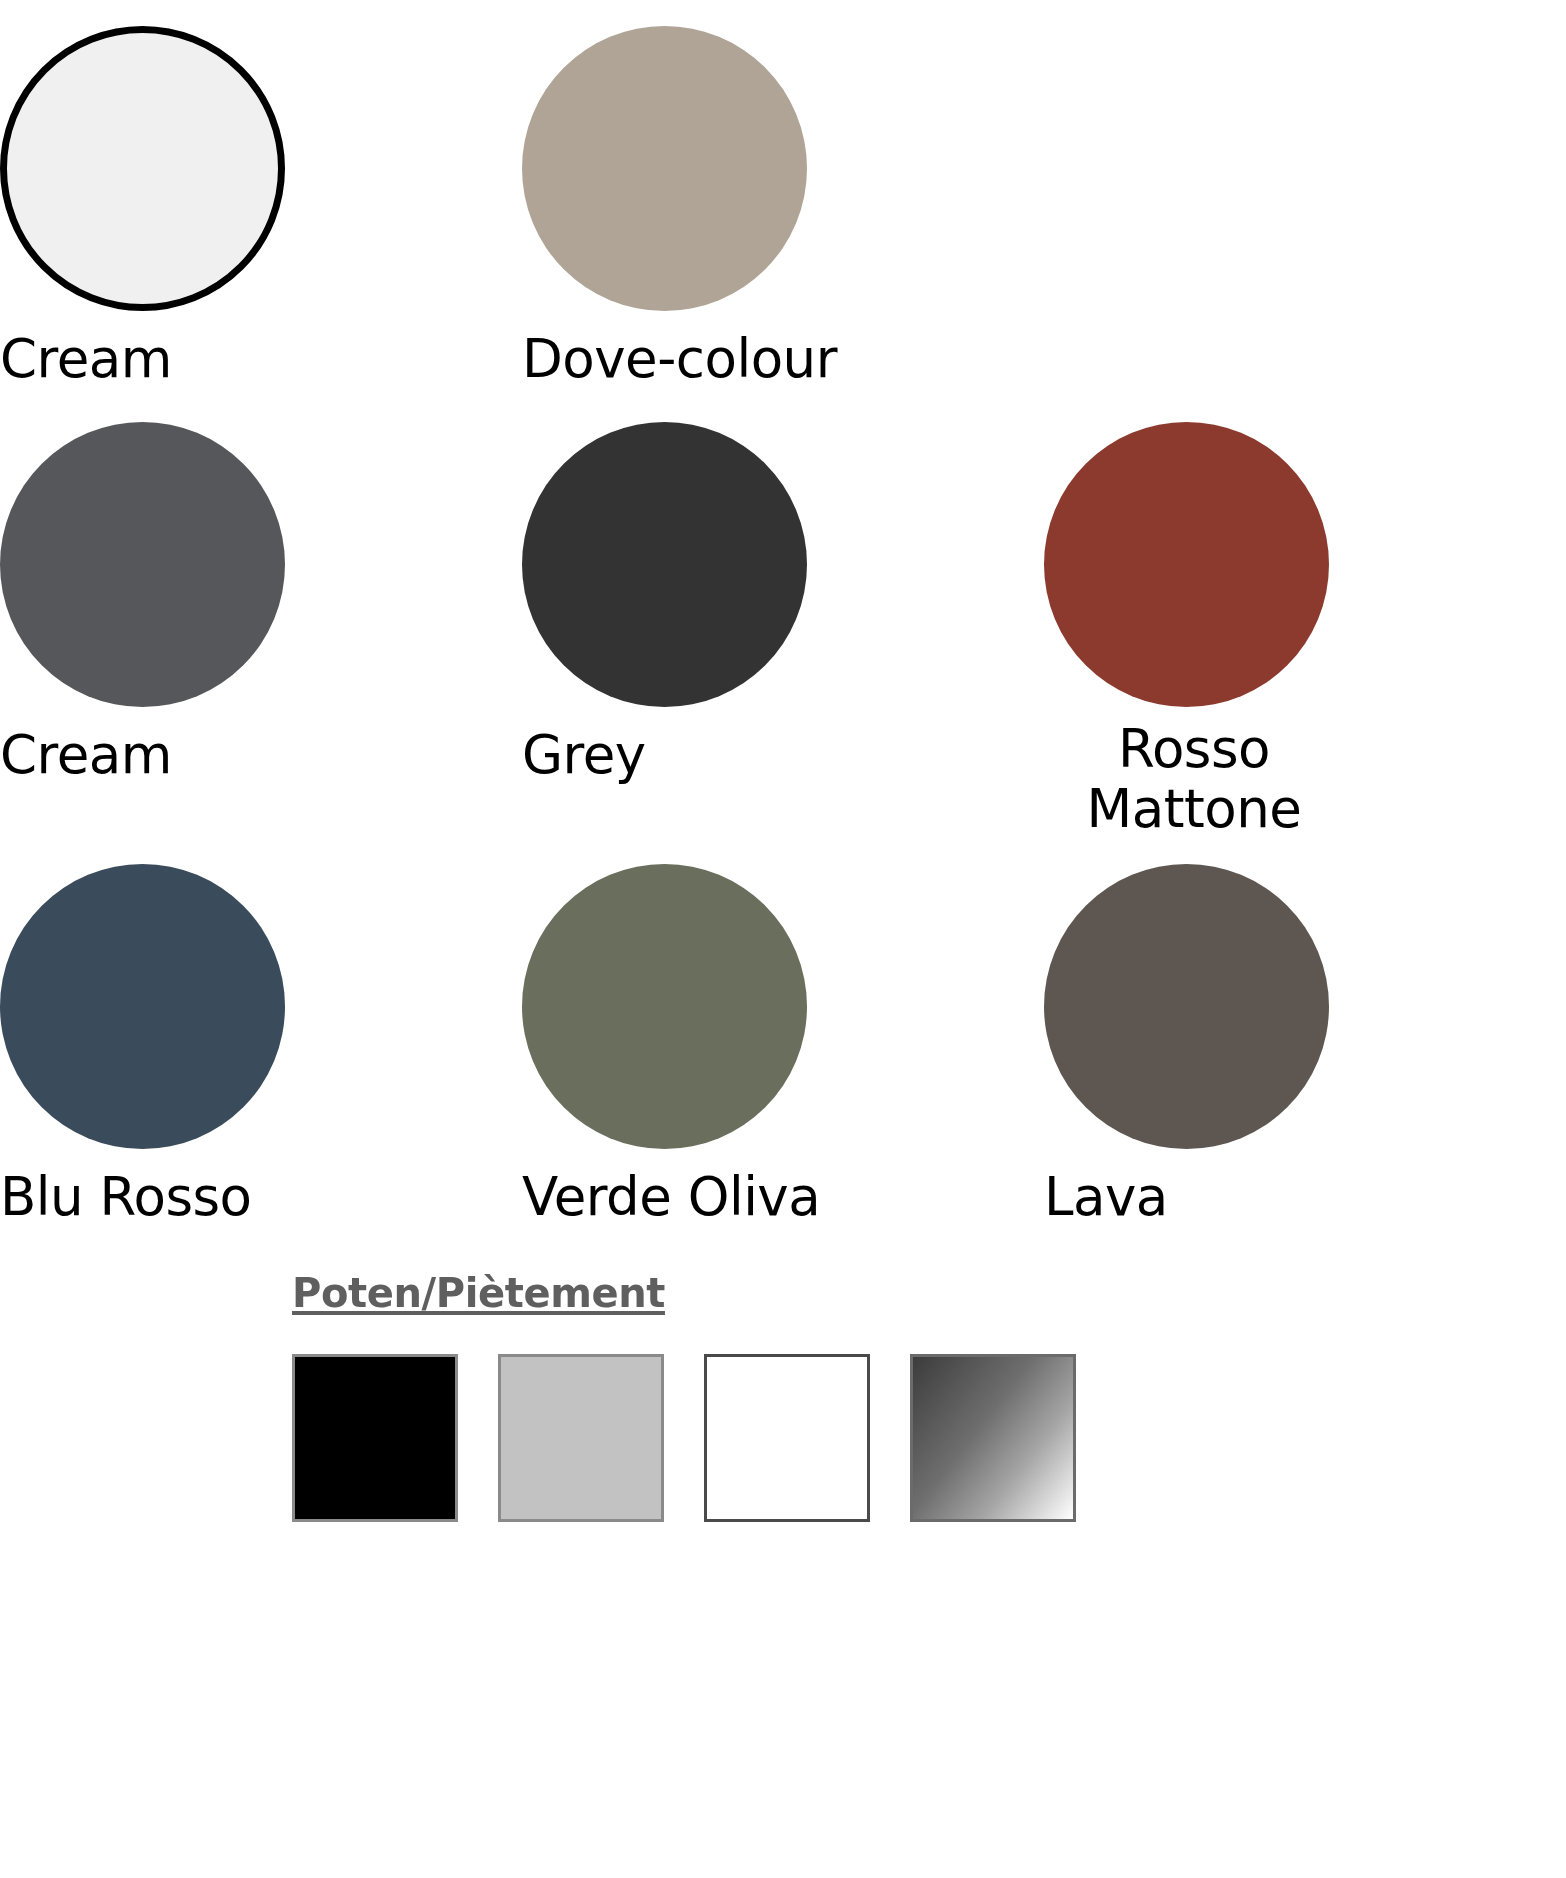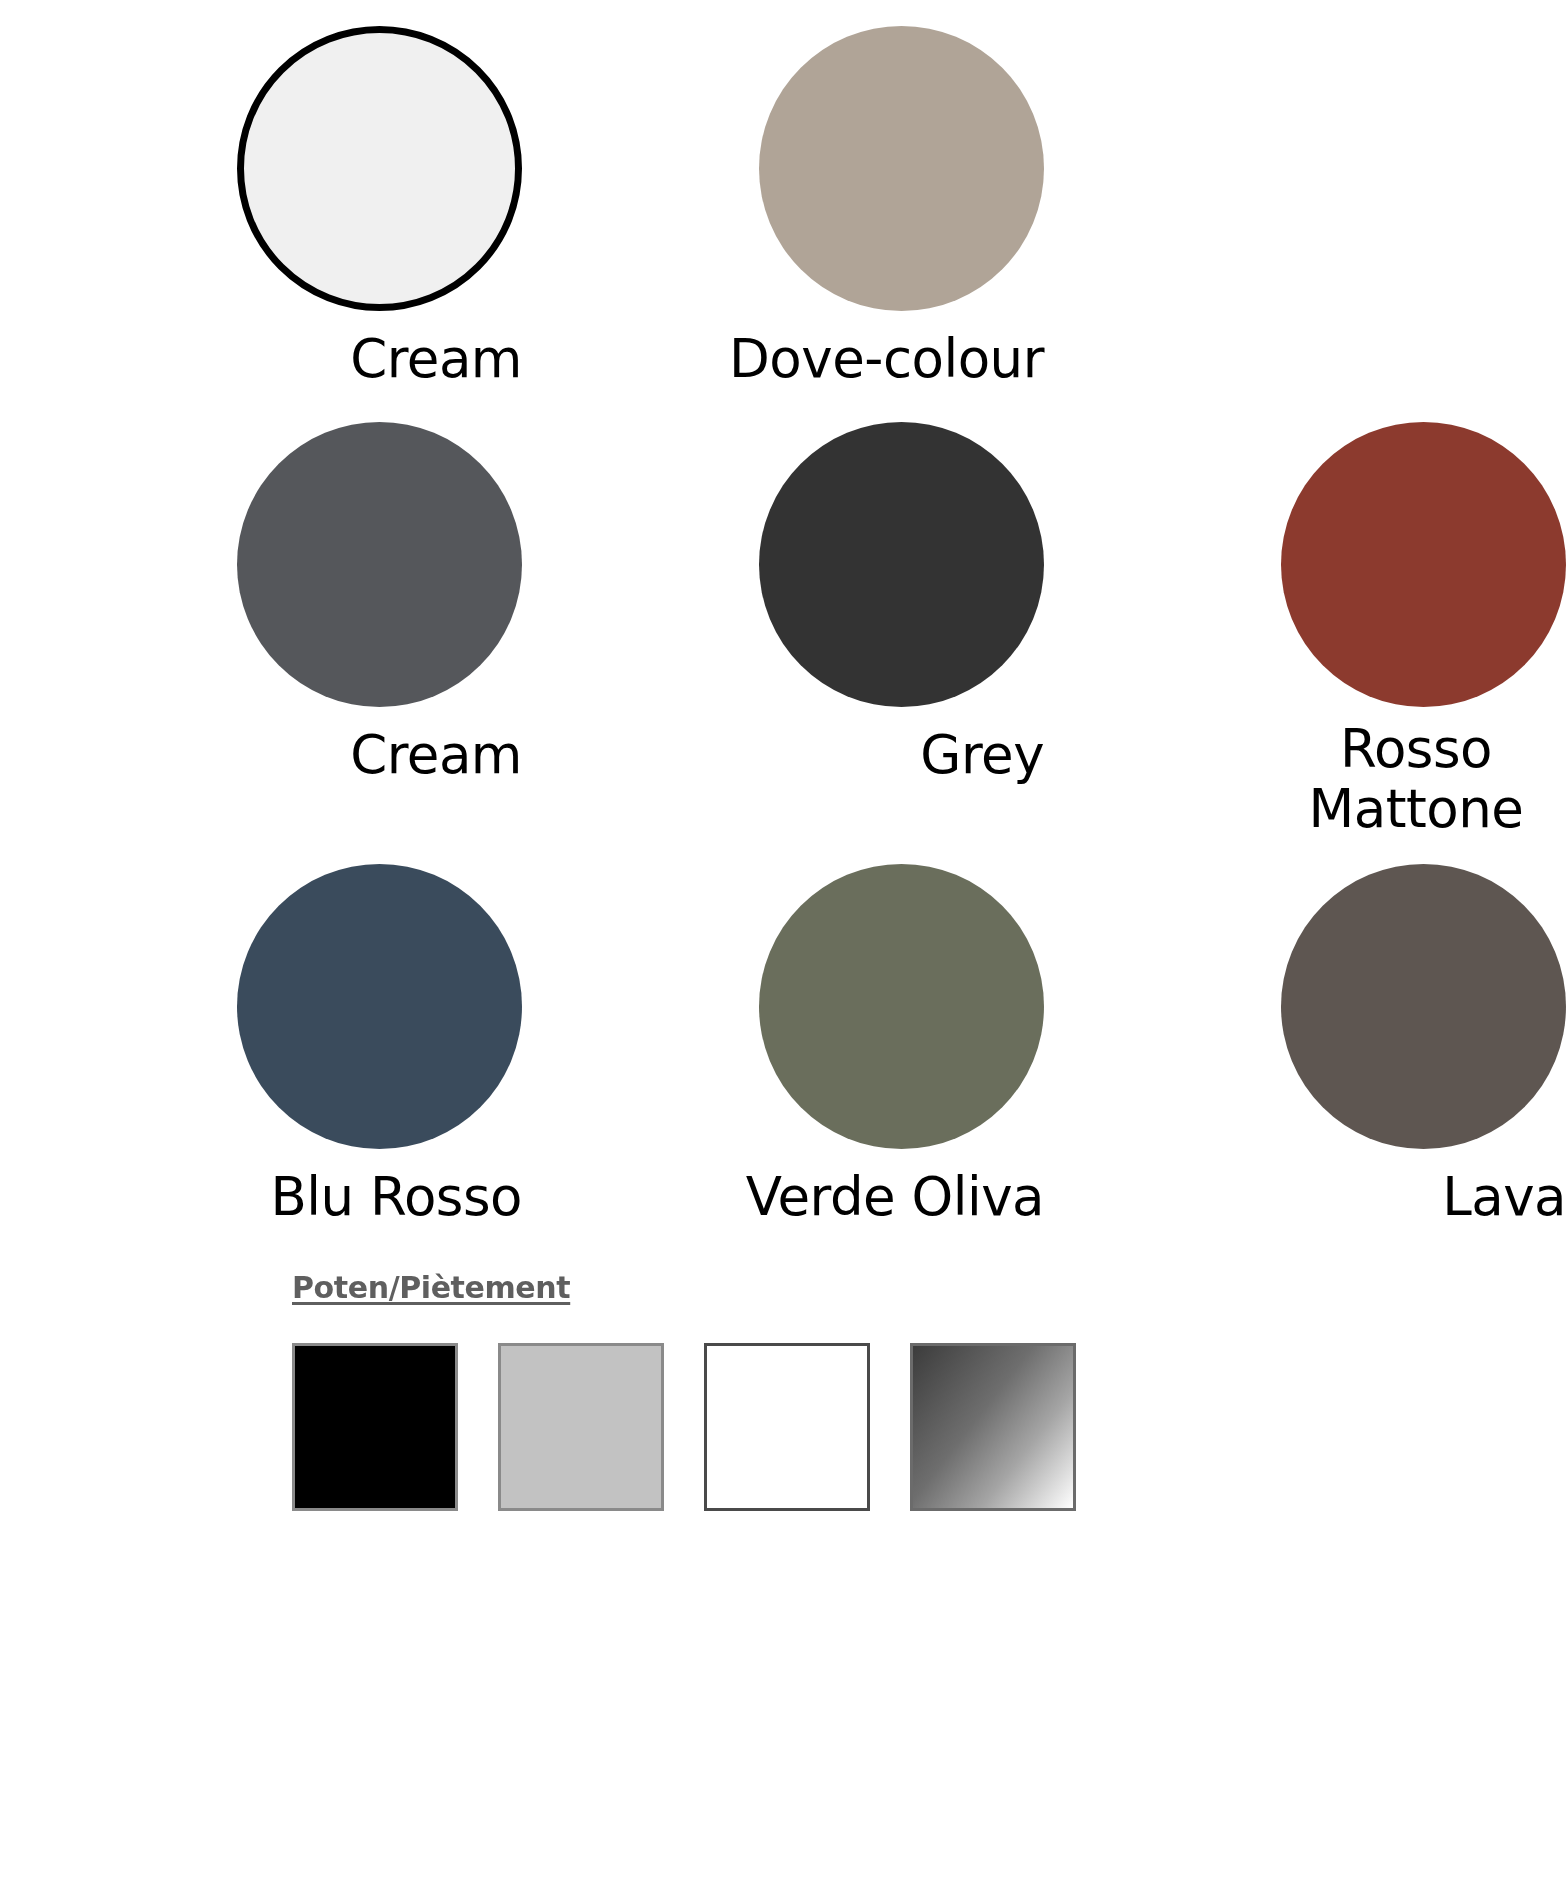--- a/index.html
+++ b/index.html
@@ -30,23 +30,22 @@
     display: grid;
     grid-template-columns: repeat(3, 1fr);
     grid-auto-rows: auto;
     padding-top: 26px;
     box-sizing: border-box;
   }
 
   .colour-cell {
     display: flex;
     flex-direction: column;
-    align-items: flex-end;
+    align-items: flex-start;
     justify-content: flex-start;
-    padding-left: 11px;
   }
 
   .swatch-circle {
     width: 285px;
     height: 285px;
     border-radius: 50%;
     box-sizing: border-box;
     display: block;
   }
 
@@ -68,21 +67,21 @@
 
   
   .base-section {
     margin-top: 44px;
     width: 1566px;
     box-sizing: border-box;
     padding-left: 292px;
   }
 
   .base-heading {
-    font-size: 30px;
+    font-size: 40px;
     font-weight: 700;
     color: #5f5f5f;
     text-decoration: underline;
     text-underline-offset: 4px;
     letter-spacing: -0.4px;
     display: inline-block;
     font-family: "DejaVu Sans", "Liberation Sans", sans-serif;
   }
 
   .base-swatch-row {

